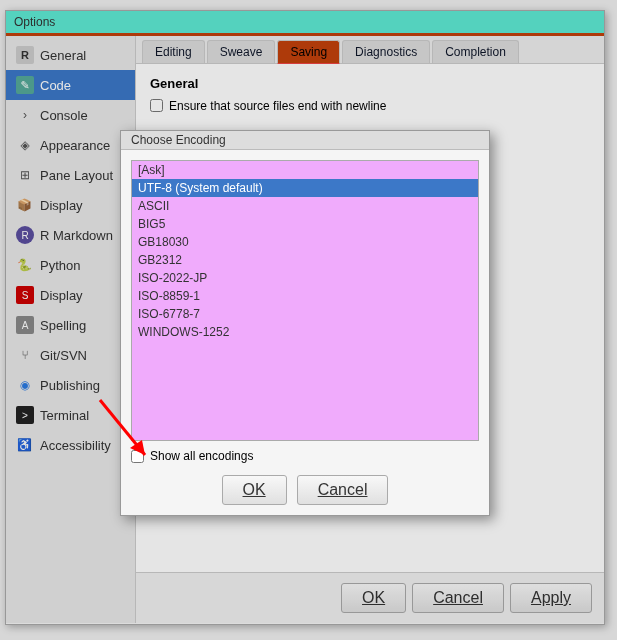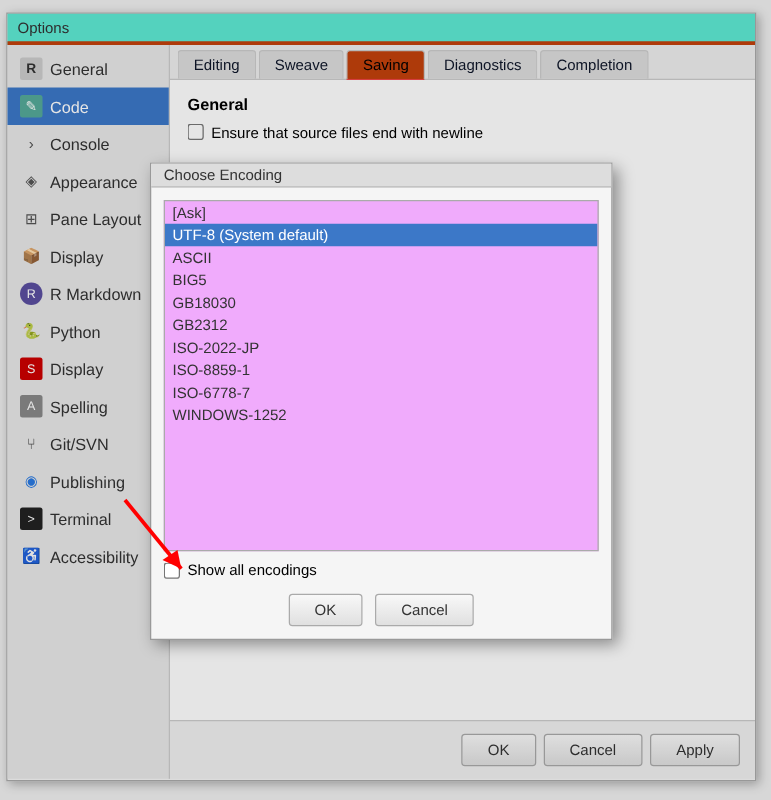--- a/index.html
+++ b/index.html
@@ -152,22 +152,23 @@
       border-top: 1px solid #ccc;
       background: #f0f0f0;
     }
 
     .btn {
       padding: 5px 20px;
       border: 1px solid #aaa;
       background: linear-gradient(to bottom, #f8f8f8, #e0e0e0);
       cursor: pointer;
       border-radius: 3px;
-      font-size: 12px;
+      font-size: 16px;
       color: #333;
+      text-decoration: underline;
     }
 
     
     .modal-overlay {
       position: absolute;
       top: 0; left: 0; right: 0; bottom: 0;
       background: rgba(0,0,0,0.1);
       z-index: 10;
     }
 

